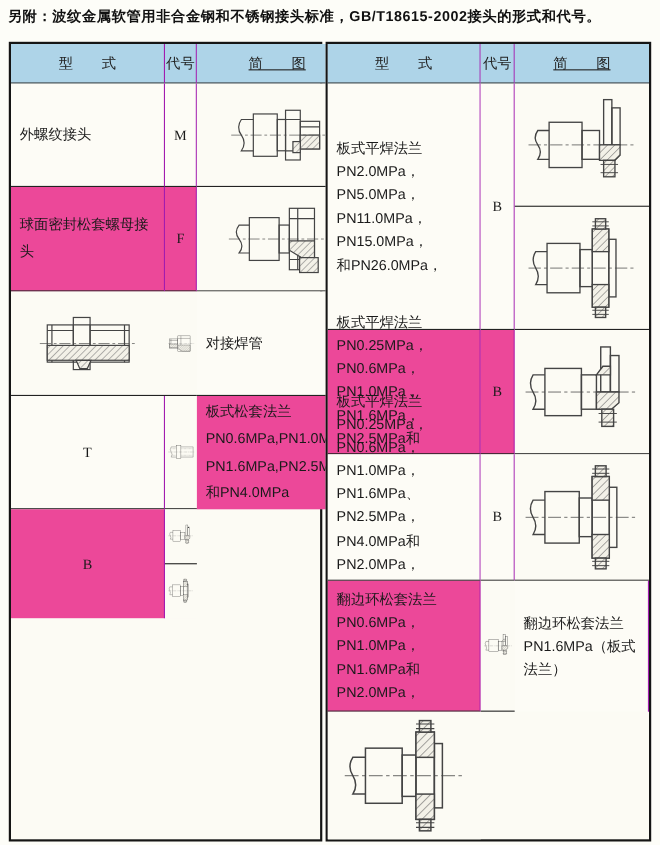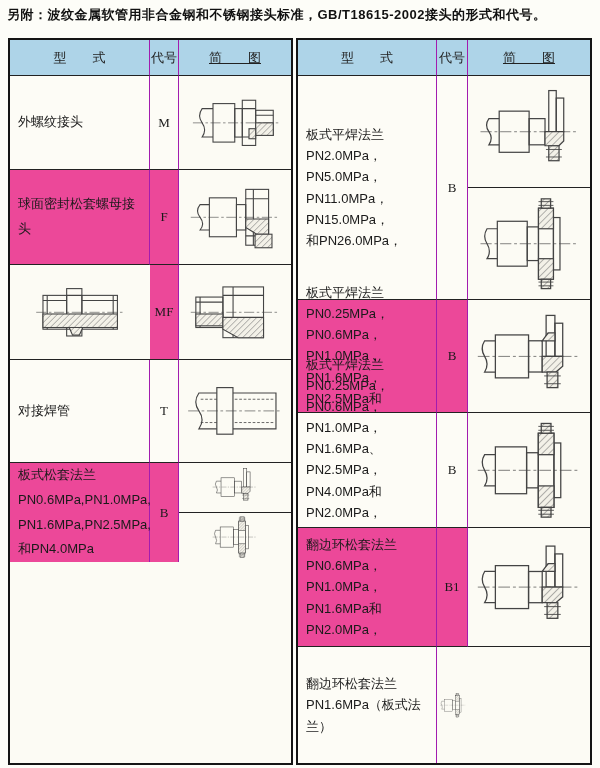--- a/index.html
+++ b/index.html
@@ -212,21 +212,20 @@
         <use href="#sym-nut"></use>
       </svg>
   </div>
 
   <div class="c diag no-r">
     <svg>
         <use href="#sym-mm"></use>
       </svg>
   </div>
 
-  <div class="c code yl">MF</div>
   <div class="c diag no-r">
     <svg>
         <use href="#sym-mf"></use>
       </svg>
   </div>
 
   <div class="c type">对接焊管</div>
   <div class="c code">T</div>
   <div class="c diag no-r">
     <svg>
@@ -296,21 +295,20 @@
   <div class="c code">B</div>
   <div class="c diag no-r">
     <svg>
         <use href="#sym-flange-bolt"></use>
       </svg>
   </div>
 
   <div class="c type yl">翻边环松套法兰
 PN0.6MPa，PN1.0MPa，
 PN1.6MPa和PN2.0MPa，</div>
-  <div class="c code yl">B1</div>
   <div class="c diag no-r">
     <svg>
         <use href="#sym-flange-weld"></use>
       </svg>
   </div>
 
   <div class="c type no-b">翻边环松套法兰
 PN1.6MPa（板式法兰）</div>
   <div class="c diag no-r no-b">
     <svg>

